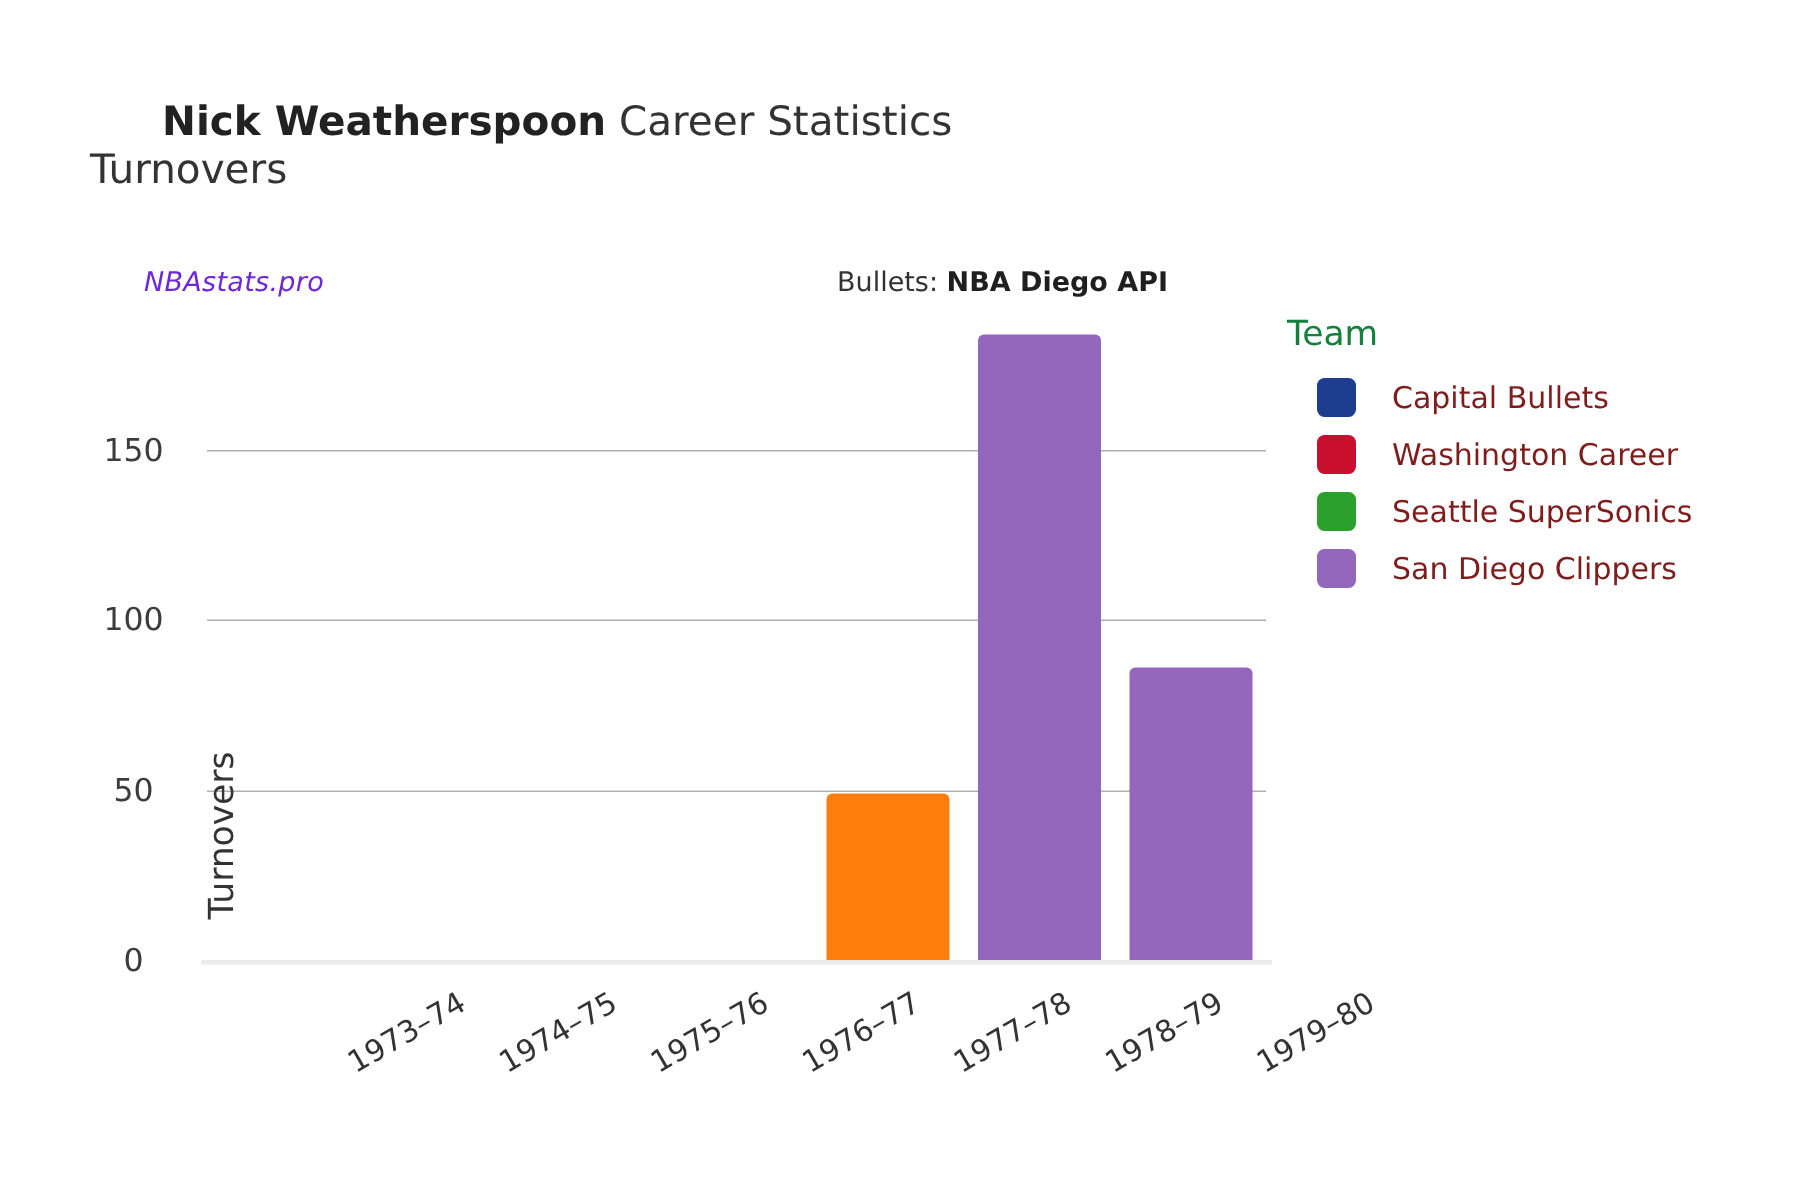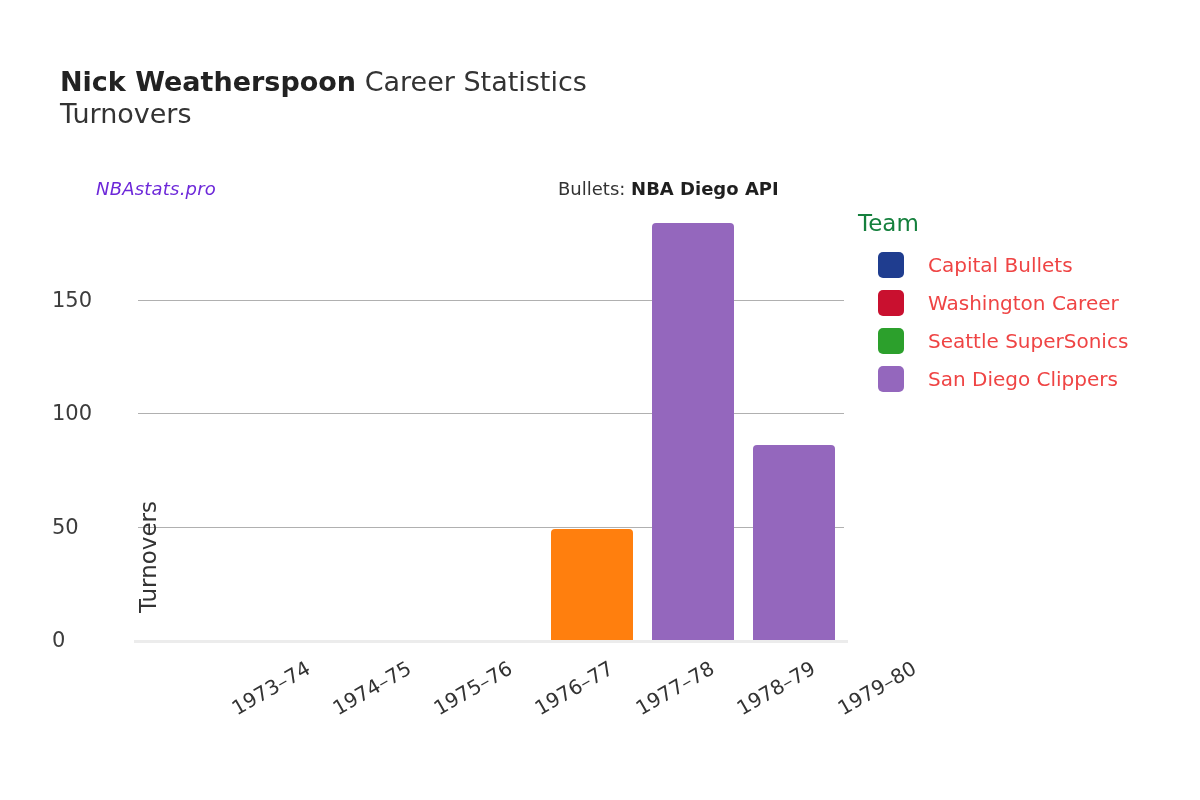--- a/index.html
+++ b/index.html
@@ -21,20 +21,21 @@
     position: absolute;
     left: 60px;
     top: 66px;
     width: 820px;
   }
   #title-line1 {
     font-size: 27px;
     line-height: 31px;
     color: #2b2b2b;
     white-space: nowrap;
+    margin-left: 48px;
   }
   #title-player {
     font-weight: bold;
     color: #222222;
   }
   #title-suffix {
     font-weight: normal;
     color: #333333;
   }
   #title-line2 {
@@ -87,21 +88,21 @@
     left: -4px;
     top: 426px;
     width: 714px;
     height: 3px;
     background: #ececec;
   }
   .ytick-wrap {
     position: absolute;
     left: -86px;
     width: 74px;
-    text-align: left;
+    text-align: center;
     font-size: 21px;
     color: #3c3c3c;
     transform: translateY(-50%);
   }
 
   .bar {
     position: absolute;
     bottom: 0;
     border-radius: 4px 4px 0 0;
   }
@@ -149,21 +150,21 @@
   }
   .legend-swatch {
     width: 26px;
     height: 26px;
     border-radius: 5px;
     margin-left: 22px;
     flex: 0 0 auto;
   }
   .legend-label {
     font-size: 20px;
-    color: #ef4444;
+    color: #7f1d1d;
     margin-left: 24px;
     white-space: nowrap;
   }
 </style>
 </head>
 <body>
 
 <div id="title-block">
   <div id="title-line1"><span id="title-player">Nick Weatherspoon</span><span id="title-suffix"> Career Statistics</span></div>
   <div id="title-line2">Turnovers</div>

